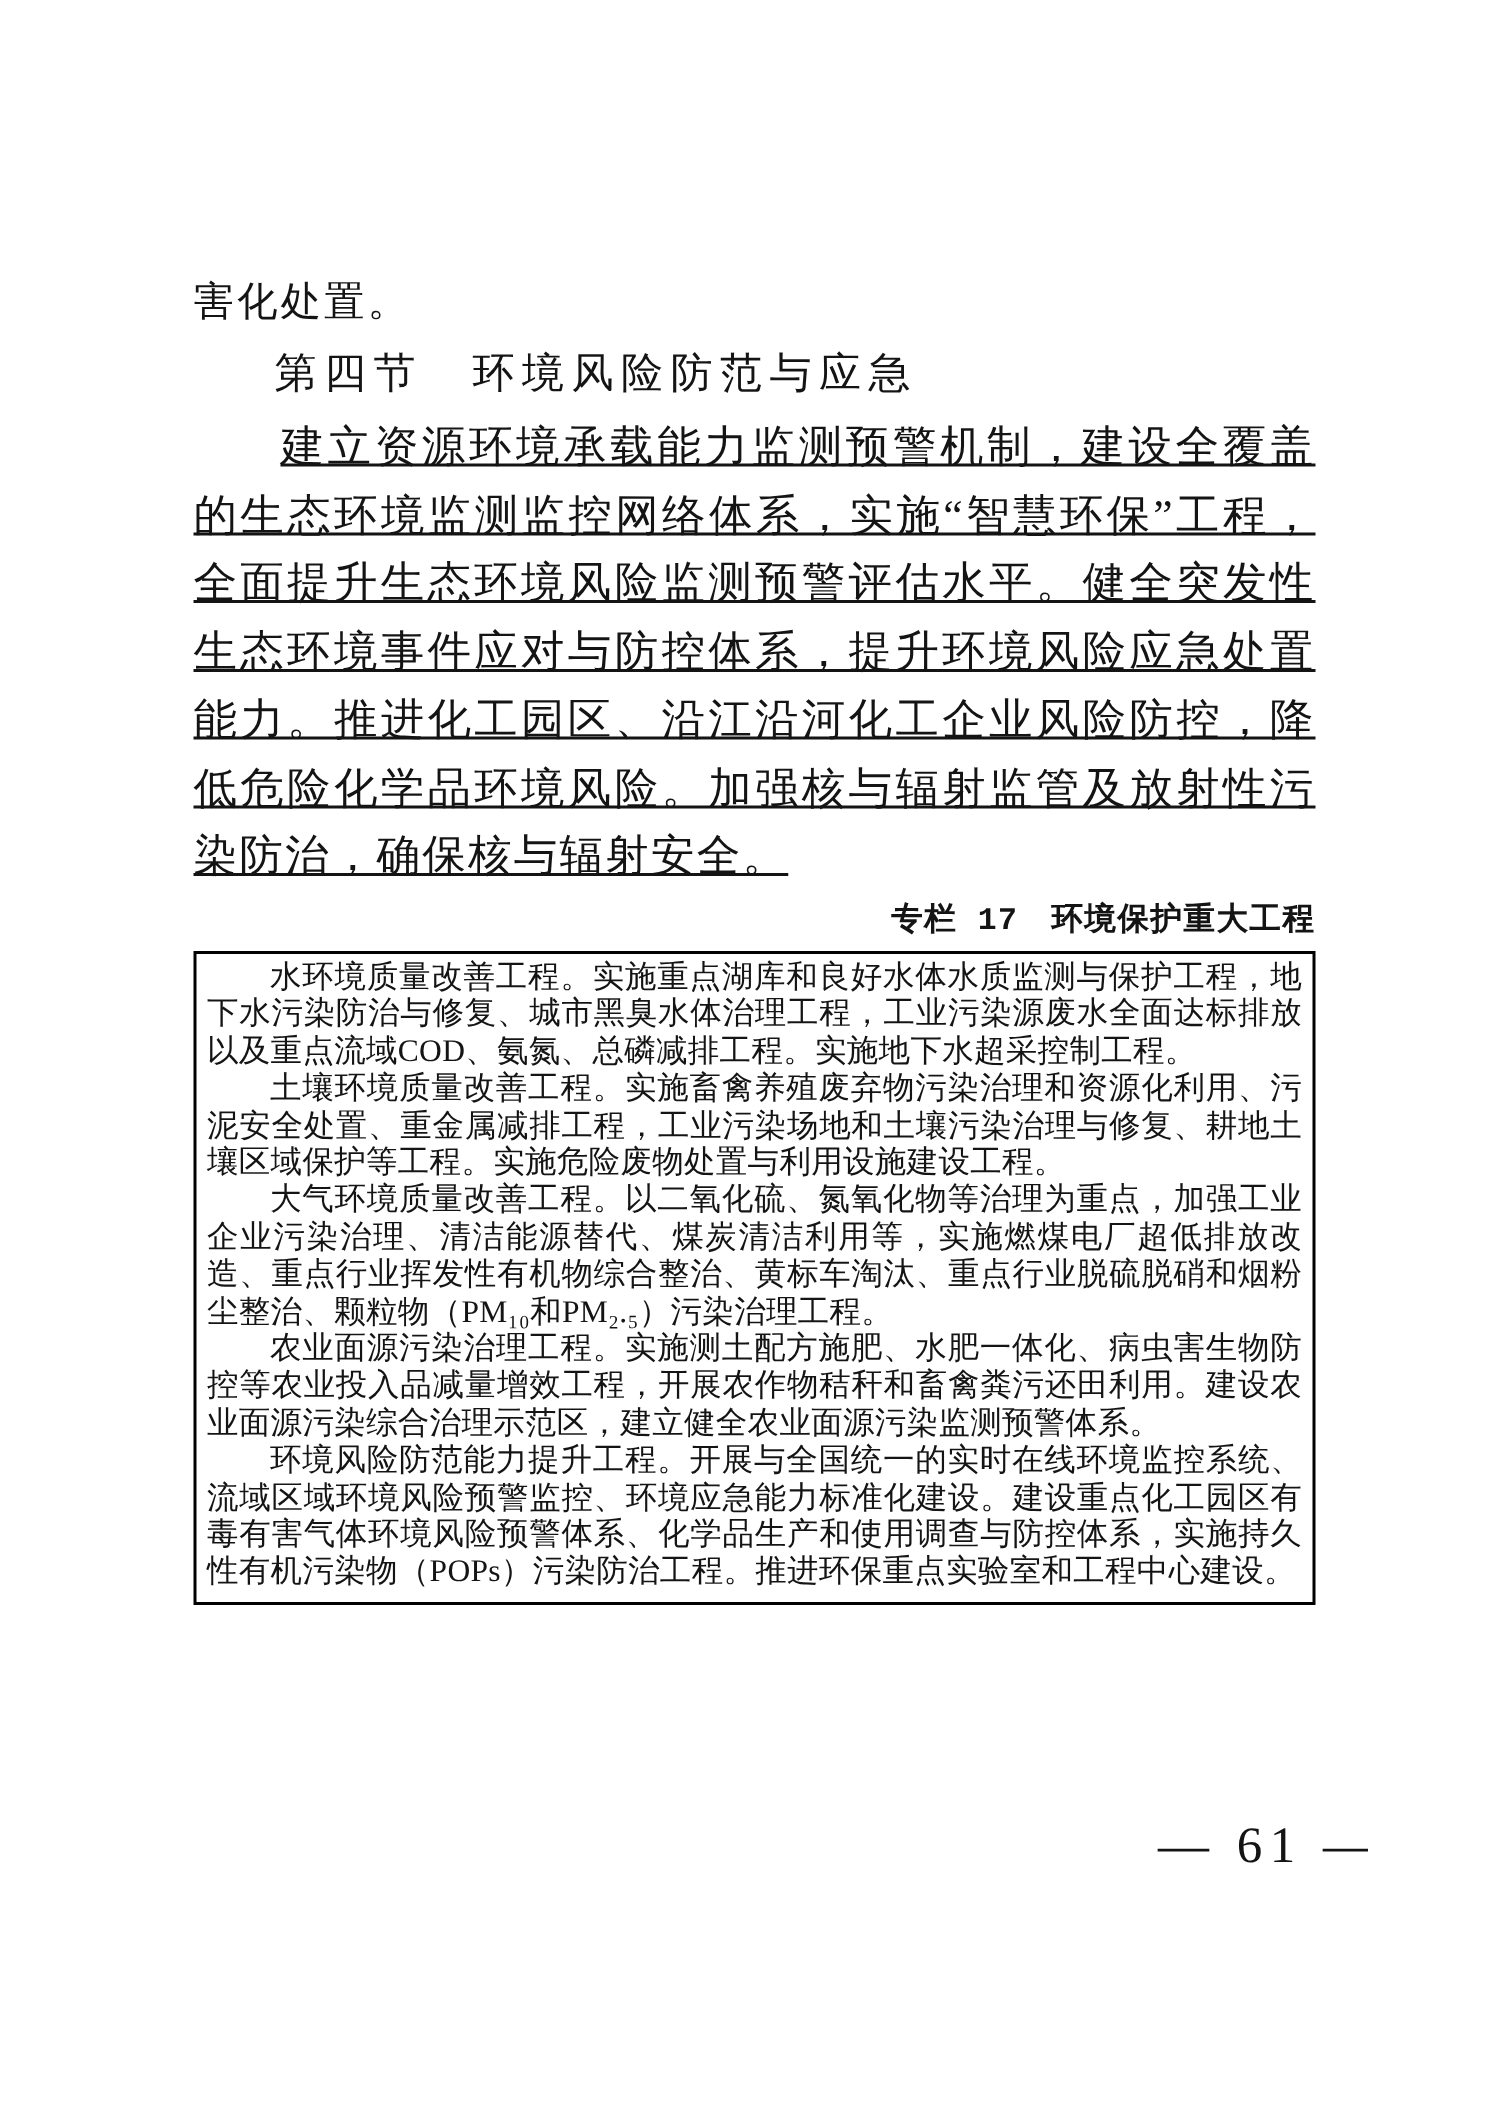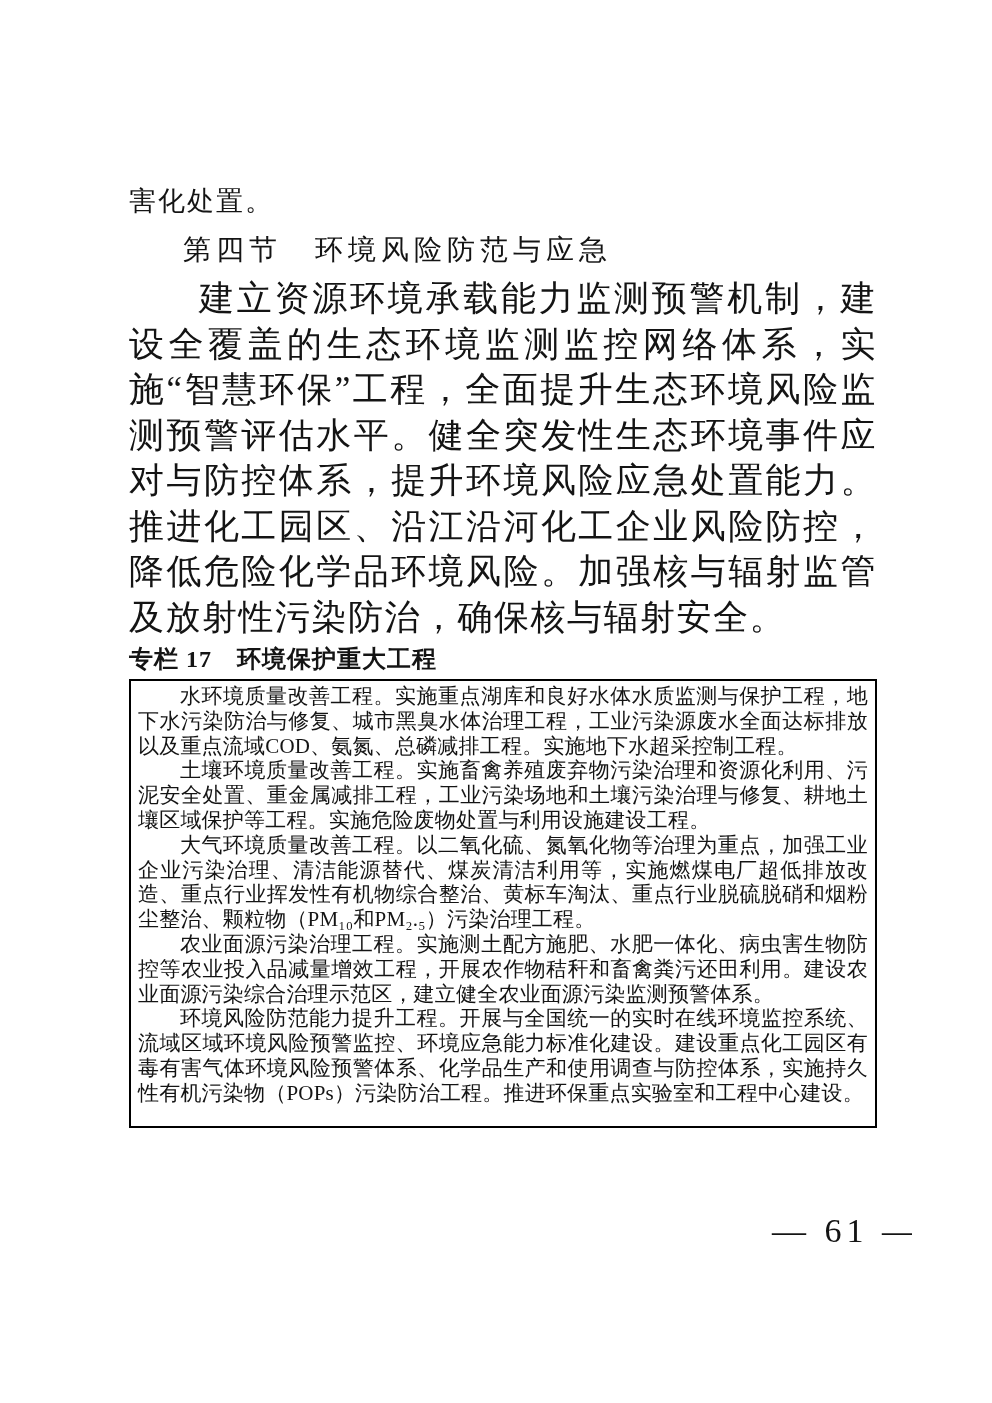--- a/index.html
+++ b/index.html
@@ -30,39 +30,40 @@
   }
   .section-heading {
     margin: 10px 0 0 54px;
     font-size: 28px;
     font-weight: 400;
     line-height: 36px;
     letter-spacing: 5px;
   }
   .body-para {
     margin: 8px 0 0 0;
-    font-size: 35px;
+    font-size: 29px;
     line-height: 45.5px;
     letter-spacing: 1.5px;
     text-indent: 2em;
     text-align: justify;
+    text-decoration: underline;
   }
   .box-title {
     margin-top: 6px;
-    text-align: left;
-    font-family: Liberation Serif, serif;
-    font-size: 24px;
+    text-align: right;
+    font-family: Liberation Mono, monospace;
+    font-size: 21px;
     font-weight: 700;
     letter-spacing: 1px;
     line-height: 27px;
   }
   .column-box {
     margin-top: 6px;
     border: 2px solid #000000;
-    padding: 3px 7px 20px 7px;
+    padding: 3px 7px 8px 7px;
     font-size: 21px;
     line-height: 24.8px;
   }
   .column-box p {
     margin: 0;
     text-indent: 2em;
     text-align: justify;
     letter-spacing: 0.2px;
   }
   .page-number {

